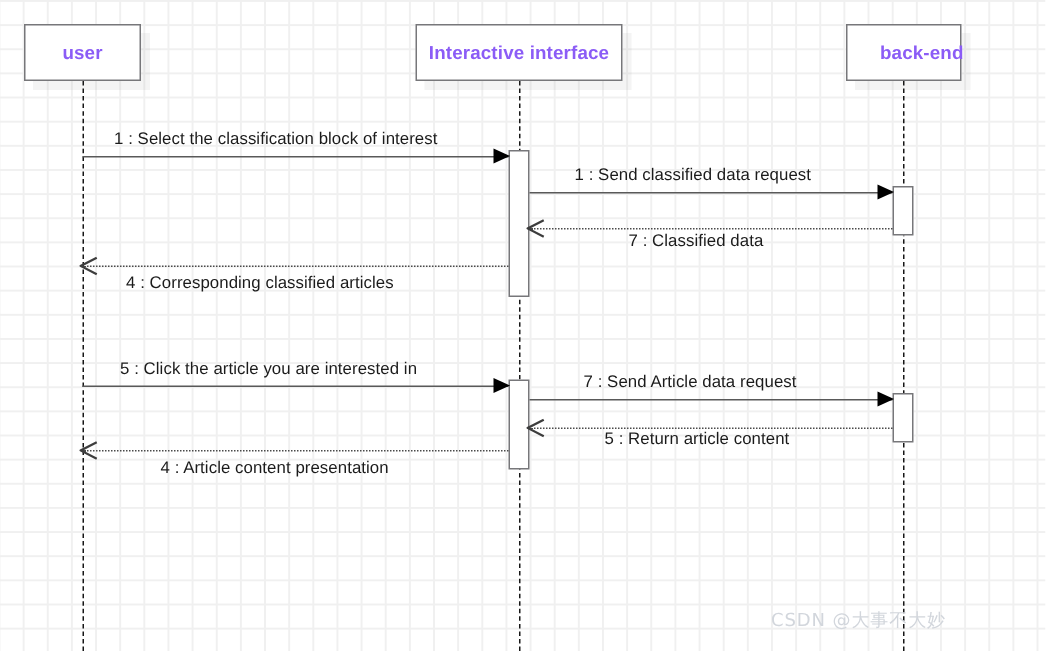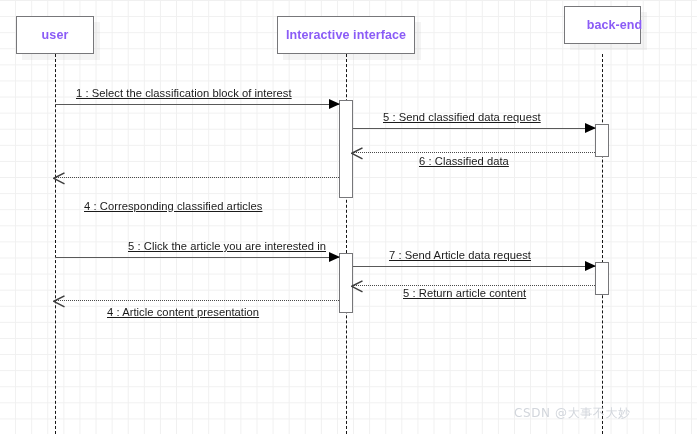--- a/index.html
+++ b/index.html
@@ -93,21 +93,20 @@
     overflow: visible;
   }
   .head-open.left { left: -2px; }
 
   .msg-label {
     position: absolute;
     color: #1b1b1b;
     font-size: 11.2px;
     white-space: nowrap;
     letter-spacing: 0.05px;
-    text-decoration: underline;
   }
 
   
   #watermark {
     position: absolute;
     color: #d2d6dc;
     font-size: 12px;
     white-space: nowrap;
     font-family: "DejaVu Sans", sans-serif;
     letter-spacing: 0.6px;
@@ -119,21 +118,21 @@
 
 <div id="canvas">
 
   <div id="participants">
       <div class="participant" style="left: 16px; top: 16px; width: 78px; height: 38px;">
         <span>user</span>
       </div>
       <div class="participant" style="left: 277px; top: 16px; width: 138px; height: 38px;">
         <span>Interactive interface</span>
       </div>
-      <div class="participant" style="left: 564px; top: 6px; width: 77px; height: 38px; padding-left: 24px;">
+      <div class="participant" style="left: 564px; top: 16px; width: 77px; height: 38px; padding-left: 24px;">
         <span>back-end</span>
       </div>
     </div>
 
   <div id="lifelines">
       <div class="lifeline" style="left: 55px; top: 54px; height: 380px;"></div>
       <div class="lifeline" style="left: 346px; top: 54px; height: 380px;"></div>
       <div class="lifeline" style="left: 602px; top: 54px; height: 380px;"></div>
     </div>
 
@@ -147,40 +146,40 @@
   <div id="messages">
       <div class="msg call" style="left: 55px; top: 104px; width: 284px;">
         <div class="line"></div>
         <div class="head-filled right"></div>
       </div>
       <div class="msg-label" style="left: 76px; top: 87px;">1 : Select the classification block of interest</div>
       <div class="msg call" style="left: 353px; top: 128px; width: 242px;">
         <div class="line"></div>
         <div class="head-filled right"></div>
       </div>
-      <div class="msg-label" style="left: 383px; top: 111px;">5 : Send classified data request</div>
+      <div class="msg-label" style="left: 383px; top: 111px;">1 : Send classified data request</div>
       <div class="msg ret" style="left: 353px; top: 152px; width: 242px;">
         <div class="line"></div>
         <div class="head-open left"><svg width="13" height="13" viewBox="0 0 13 13">
             <path d="M11.5 0.8 L0.8 6.3 L11.5 11.8" fill="none" stroke="#3d3d3d" stroke-width="1.5"></path>
           </svg></div>
       </div>
-      <div class="msg-label" style="left: 419px; top: 155px;">6 : Classified data</div>
+      <div class="msg-label" style="left: 419px; top: 155px;">7 : Classified data</div>
       <div class="msg ret" style="left: 55px; top: 177px; width: 284px;">
         <div class="line"></div>
         <div class="head-open left"><svg width="13" height="13" viewBox="0 0 13 13">
             <path d="M11.5 0.8 L0.8 6.3 L11.5 11.8" fill="none" stroke="#3d3d3d" stroke-width="1.5"></path>
           </svg></div>
       </div>
-      <div class="msg-label" style="left: 84px; top: 200px;">4 : Corresponding classified articles</div>
+      <div class="msg-label" style="left: 84px; top: 183px;">4 : Corresponding classified articles</div>
       <div class="msg call" style="left: 55px; top: 257px; width: 284px;">
         <div class="line"></div>
         <div class="head-filled right"></div>
       </div>
-      <div class="msg-label" style="left: 80px; top: 240px; margin-left: 48px;">5 : Click the article you are interested in</div>
+      <div class="msg-label" style="left: 80px; top: 240px;">5 : Click the article you are interested in</div>
       <div class="msg call" style="left: 353px; top: 266px; width: 242px;">
         <div class="line"></div>
         <div class="head-filled right"></div>
       </div>
       <div class="msg-label" style="left: 389px; top: 249px;">7 : Send Article data request</div>
       <div class="msg ret" style="left: 353px; top: 285px; width: 242px;">
         <div class="line"></div>
         <div class="head-open left"><svg width="13" height="13" viewBox="0 0 13 13">
             <path d="M11.5 0.8 L0.8 6.3 L11.5 11.8" fill="none" stroke="#3d3d3d" stroke-width="1.5"></path>
           </svg></div>

